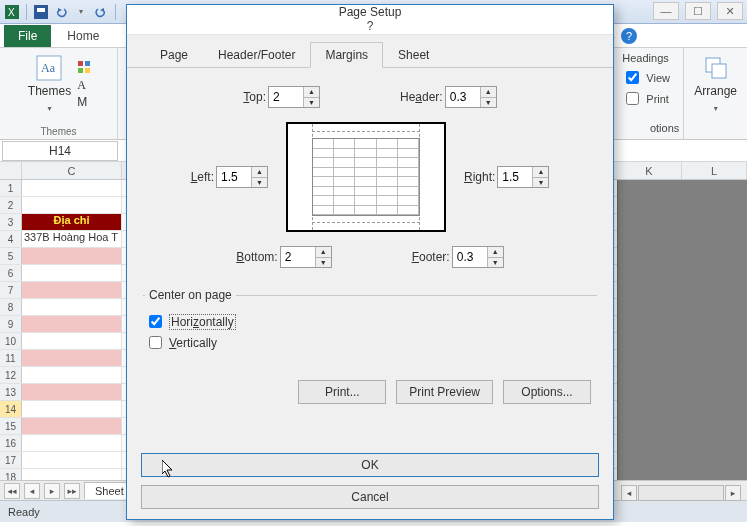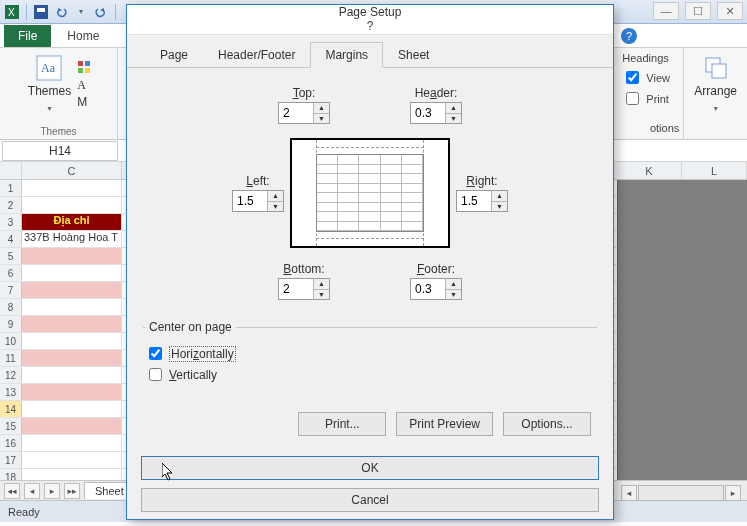--- a/index.html
+++ b/index.html
@@ -171,33 +171,33 @@
   }
   .dlg-tab.active {
     background:#f0f0f0;
     border:1px solid #c7c7c7; border-bottom:1px solid #f0f0f0;
   }
   .dlg-body {
     flex:1; position:relative;
     padding:10px 16px;
   }
   .mrow { display:flex; justify-content:center; gap:80px; margin:8px 0 14px 0;}
-  .mcol { display:flex; flex-direction:column; align-items:center; gap:2px;}
+  .mcol { display:flex; flex-direction:row; align-items:center; gap:2px;}
   .mlabel { font-size:12px; }
   .ul { text-decoration: underline; }
   .spin {
     display:flex; border:1px solid #9a9a9a; background:#fff; height:22px;
   }
   .spin input {
     width:34px; border:none; text-align:left; padding:0 4px; font-size:12px; outline:none;
   }
   .spin .sbtns { display:flex; flex-direction:column; width:16px; border-left:1px solid #b7b7b7;}
   .spin .sbtn { flex:1; display:flex;align-items:center;justify-content:center; font-size:7px; color:#333; background:#efefef;}
   .spin .sbtn:first-child { border-bottom:1px solid #b7b7b7;}
-  .midrow { display:flex; align-items:center; justify-content:center; gap:6px; margin:6px 0 14px 0;}
+  .midrow { display:flex; align-items:center; justify-content:center; gap:18px; margin:6px 0 14px 0;}
   .preview {
     width:160px; height:110px; border:2px solid #000; background:#fff; position:relative;
   }
   .preview .inner {
     position:absolute; left:24px; right:24px; top:14px; bottom:14px;
     display:flex; flex-direction:column;
   }
   .preview .hdrline, .preview .ftrline {
     position:absolute; left:24px; right:24px; height:1px; border-top:1px dashed #999;
   }

